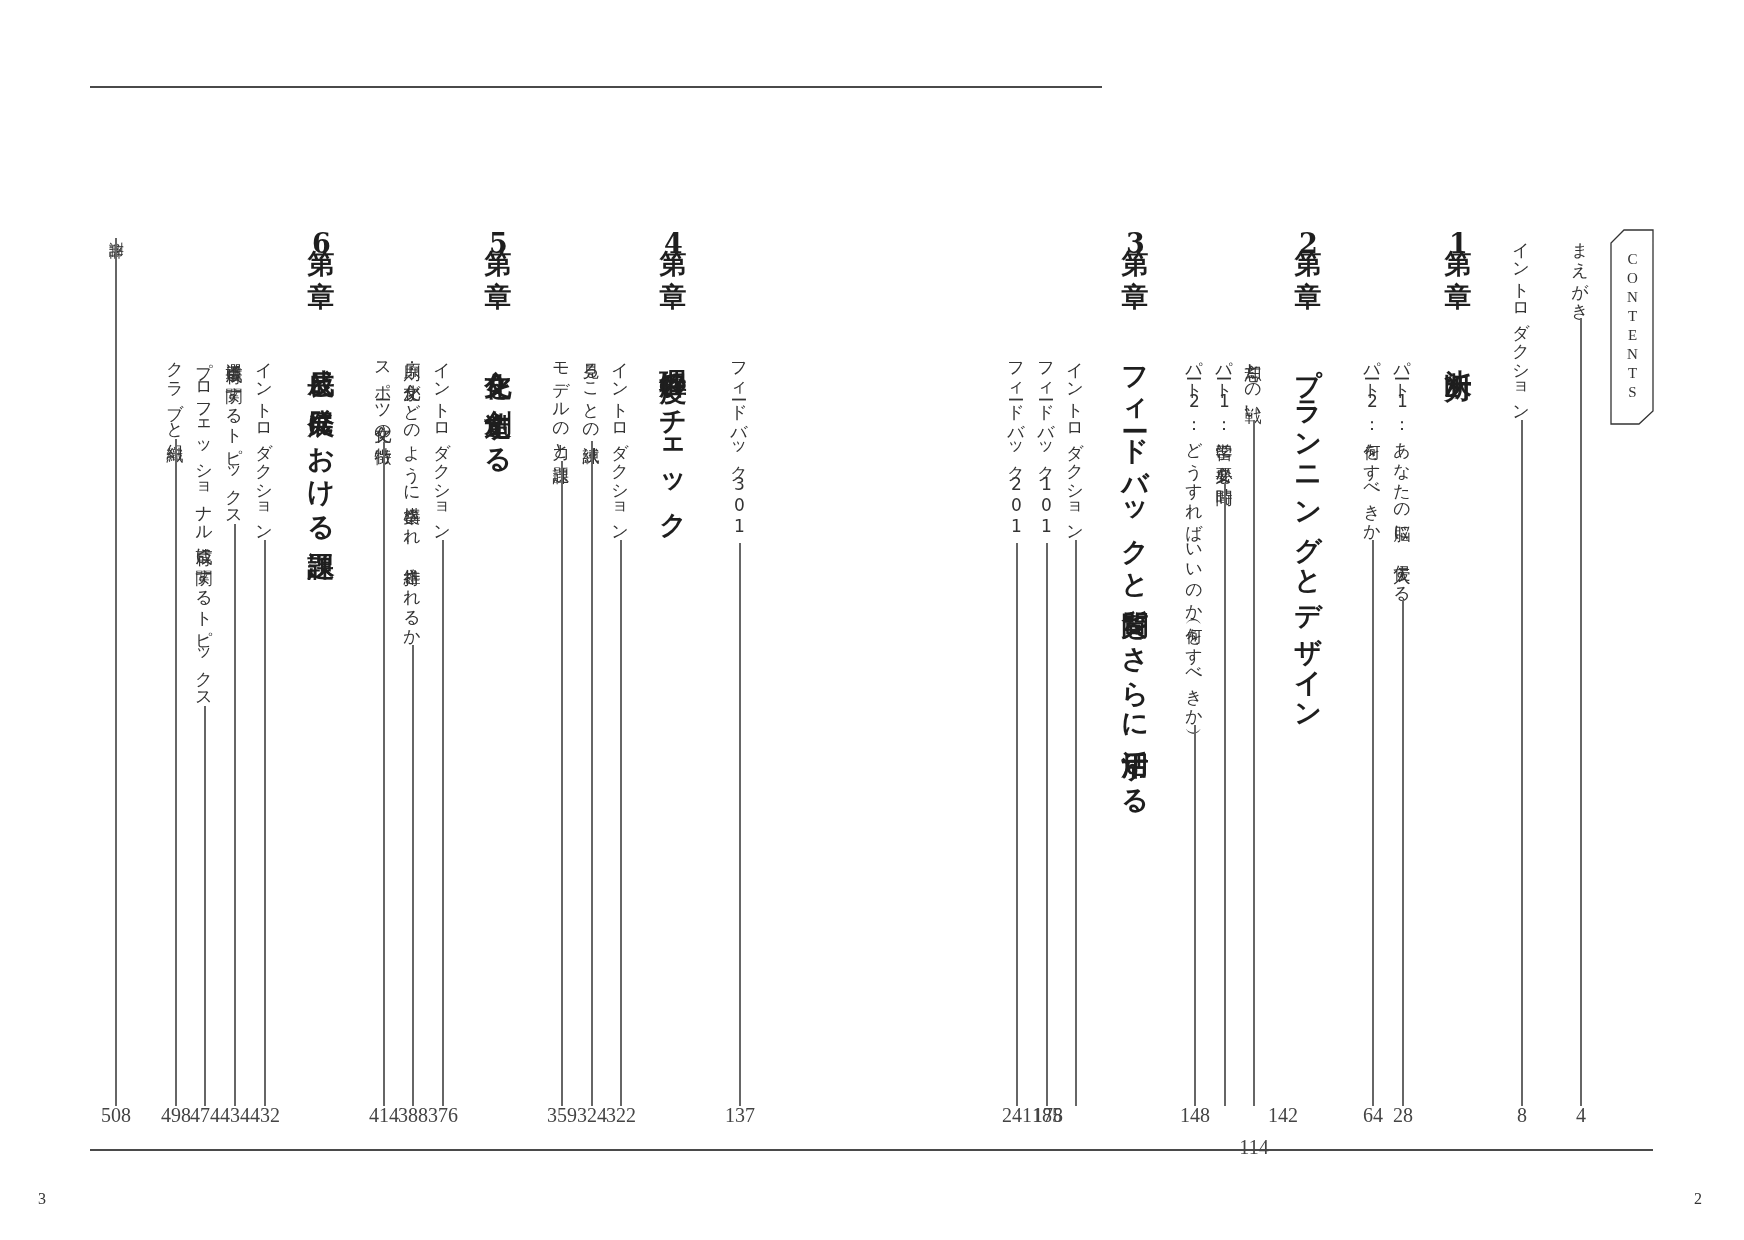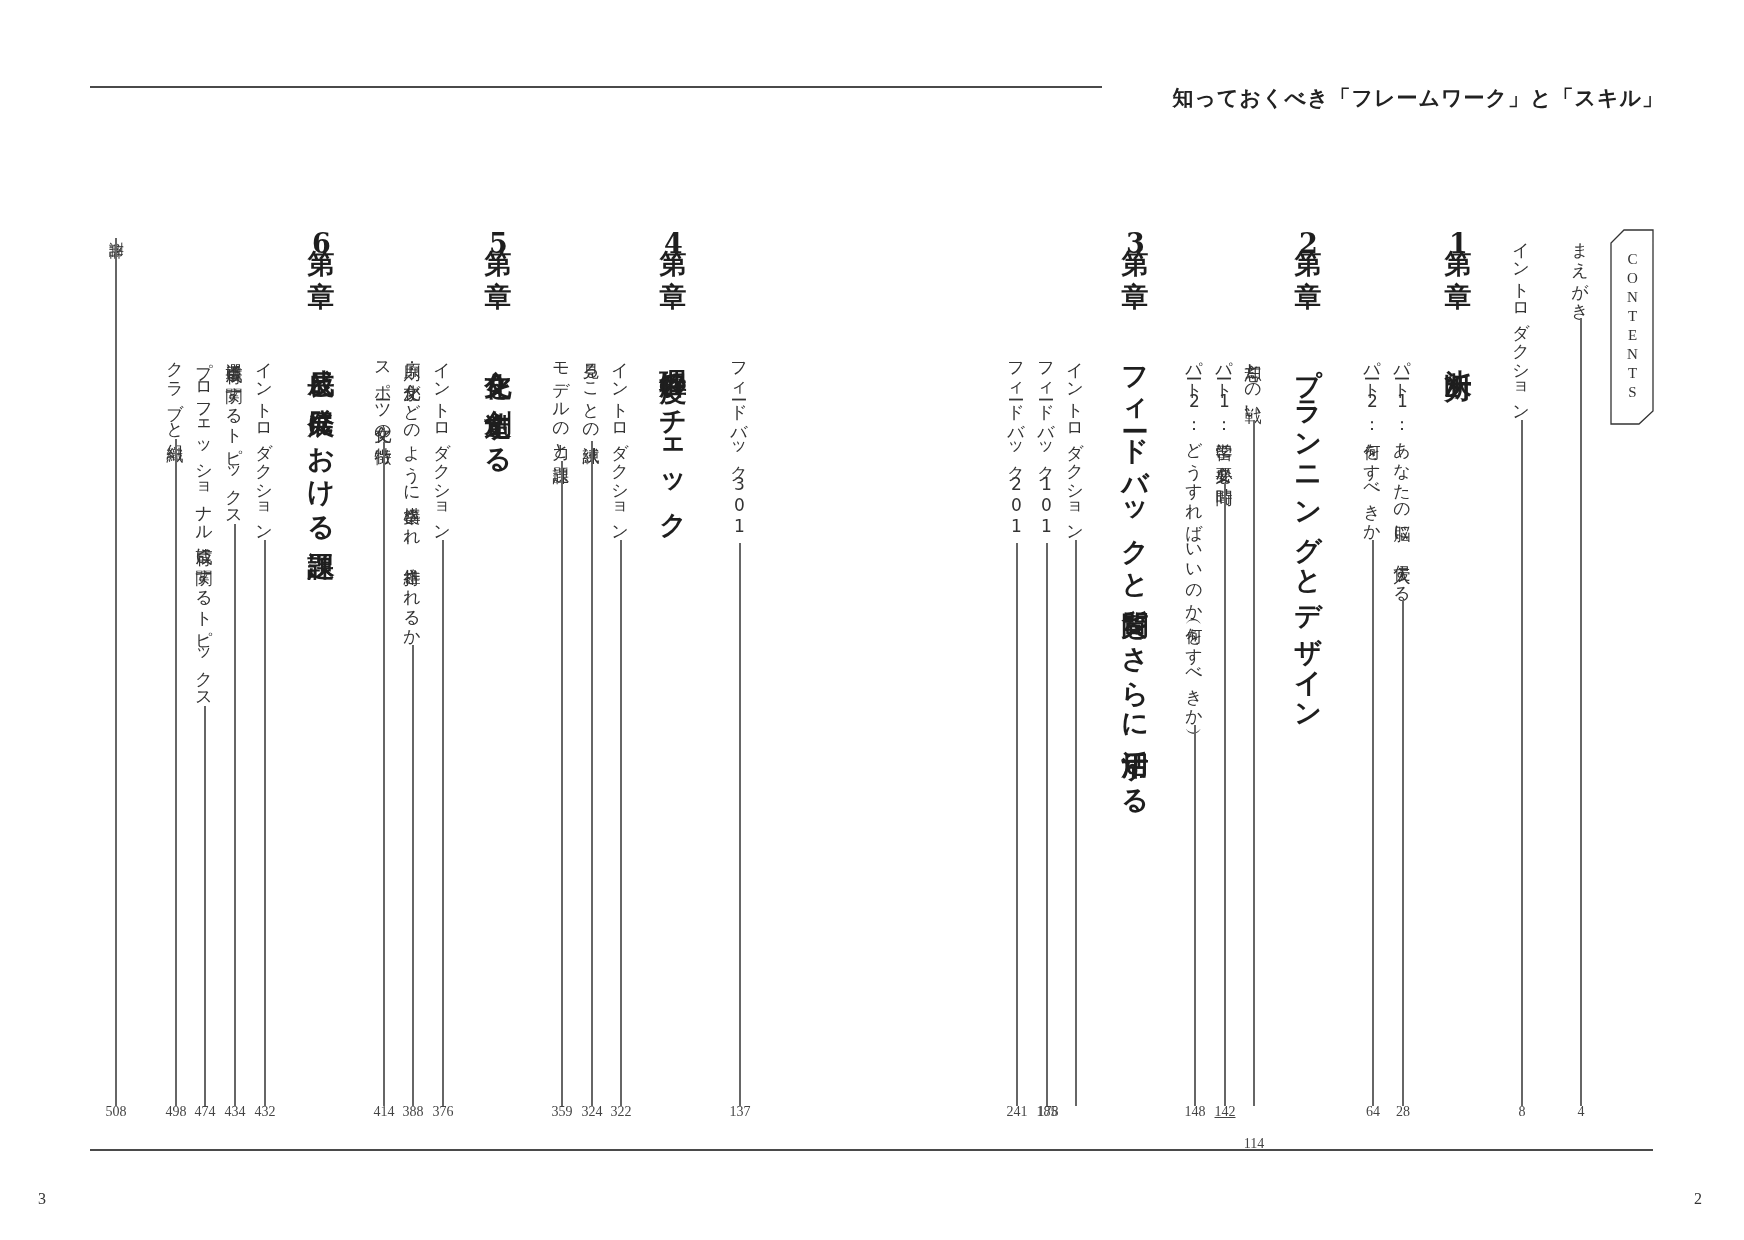--- a/index.html
+++ b/index.html
@@ -9,39 +9,38 @@
   .title { position: absolute; right: 80px; text-align: right;
            font-family: "DejaVu Sans", "Liberation Sans", sans-serif; font-weight: bold;
            font-size: 21px; color: #222222; letter-spacing: 1px; line-height: 36px; }
   .vt { position: absolute; writing-mode: vertical-rl; text-orientation: upright; white-space: nowrap; }
   .entry { font-family: "DejaVu Sans", "Liberation Sans", sans-serif; font-size: 17px;
            color: #333333; letter-spacing: 1px; }
   .entry-col { position: absolute; width: 24px; display: flex; flex-direction: column; align-items: center; }
   .entry-col .vt { position: static; }
   .leader { flex: 1; width: 1.5px; background: #666666; margin-top: 6px; }
   .pagenum { position: absolute; font-family: "Liberation Serif", "DejaVu Serif", serif;
-             font-size: 14px; color: #444444; transform: translateX(-50%); top: 1104px; }
+             font-size: 20px; color: #444444; transform: translateX(-50%); top: 1104px; }
   .ch-num { font-family: "DejaVu Serif", "Liberation Serif", serif; font-weight: bold;
             font-size: 27px; color: #1e1e1e; }
   .ch-title { font-family: "DejaVu Serif", "Liberation Serif", serif; font-weight: bold;
               font-size: 27px; color: #1e1e1e; letter-spacing: 3px; }
   .contents-box { position: absolute; left: 1610px; top: 229px; width: 44px; height: 196px; }
   .contents-box svg { position: absolute; left: 0; top: 0; }
   .contents-label { position: absolute; left: 0; top: 22px; width: 44px; writing-mode: vertical-rl;
                     text-orientation: upright; font-family: "Liberation Serif", "DejaVu Serif", serif;
                     font-size: 15px; letter-spacing: 3px; color: #333; display: flex; align-items: center; }
   .folio { position: absolute; top: 1190px; font-family: "Liberation Serif", "DejaVu Serif", serif;
            font-size: 16px; color: #333; }
 </style>
 </head>
 <body>
 
 <div class="rule" style="left:90px; top:86px; width:1012px;"></div>
 <div class="title" style="top:80px;">
-  <div>知っておくべき「フレームワーク」と「スキル」</div>
 </div>
 
 <div class="rule" style="left:90px; top:1149px; width:1563px;"></div>
 
 <div class="contents-box">
   <svg width="44" height="196" viewBox="0 0 44 196">
     <polygon points="14,1 43,1 43,182 29,195 1,195 1,14" fill="none" stroke="#333" stroke-width="1.3"></polygon>
   </svg>
   <div class="contents-label">CONTENTS</div>
 </div>
@@ -75,21 +74,21 @@
 <div class="vt ch-title" style="left:1290px; top:348px;">プランニングとデザイン</div>
 <div class="entry-col" style="left:1242px; top:350px; height:756px;">
   <span class="vt entry">忘却との戦い</span>
   <span class="leader"></span>
 </div>
 <div class="pagenum" style="left:1254px;margin-top:32px;">114</div>
 <div class="entry-col" style="left:1213px; top:350px; height:756px;">
   <span class="vt entry">パート1：学習に必要な時間</span>
   <span class="leader"></span>
 </div>
-<div class="pagenum" style="left:1225px;text-decoration:underline;">142</div>
+<div class="pagenum" style="left:1283px;">142</div>
 <div class="entry-col" style="left:1183px; top:350px; height:756px;">
   <span class="vt entry">パート2：どうすればいいのか（何をすべきか）</span>
   <span class="leader"></span>
 </div>
 <div class="pagenum" style="left:1195px;">148</div>
 
 <div class="vt ch-num" style="left:1117px; top:228px;">第3章</div>
 <div class="vt ch-title" style="left:1117px; top:348px;">フィードバックと質問をさらに活用する</div>
 <div class="entry-col" style="left:1064px; top:350px; height:756px;">
   <span class="vt entry">イントロダクション</span>

